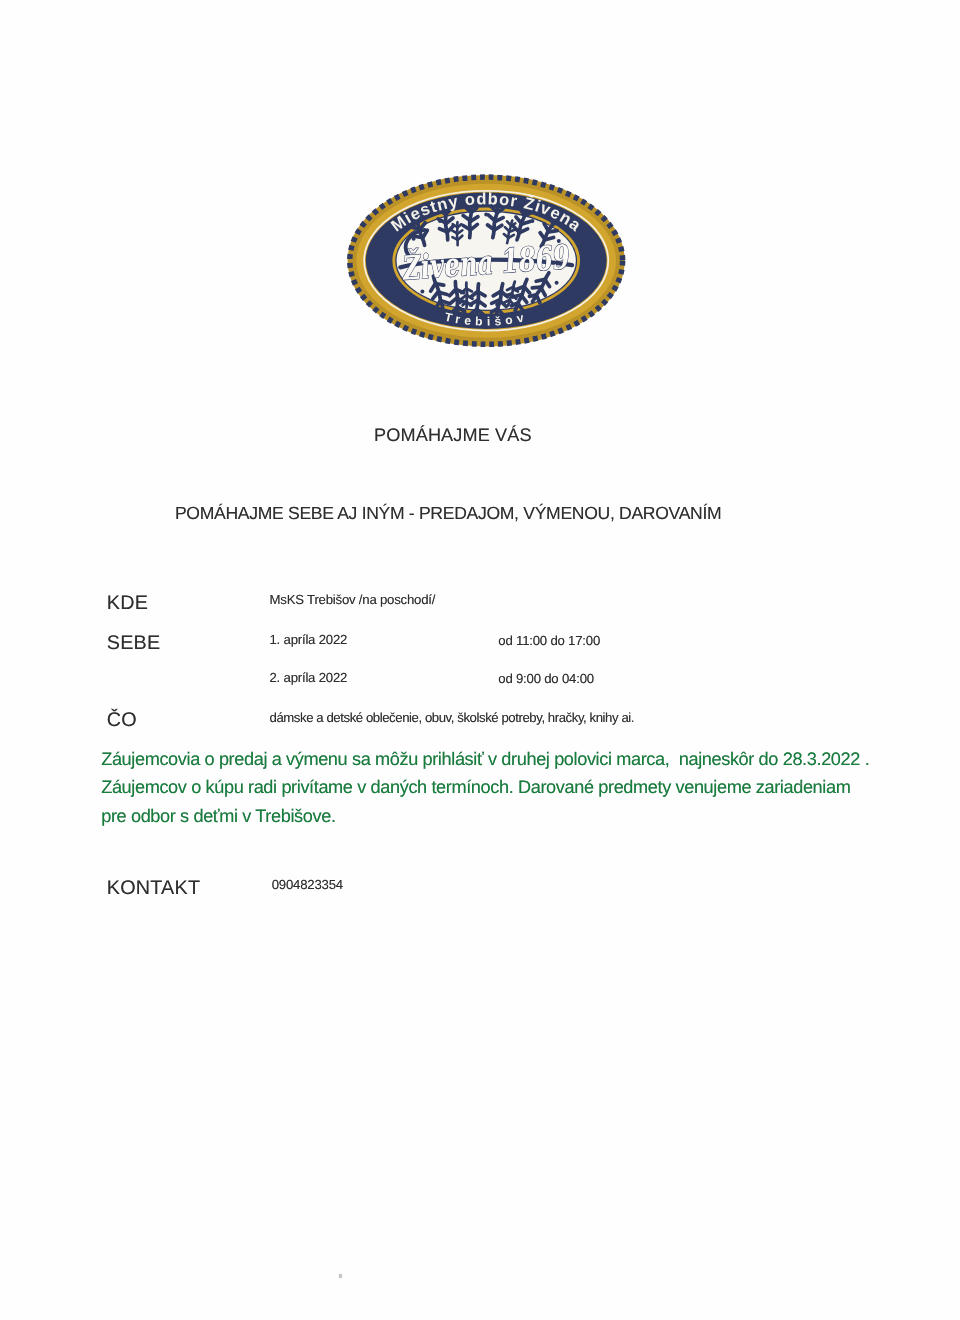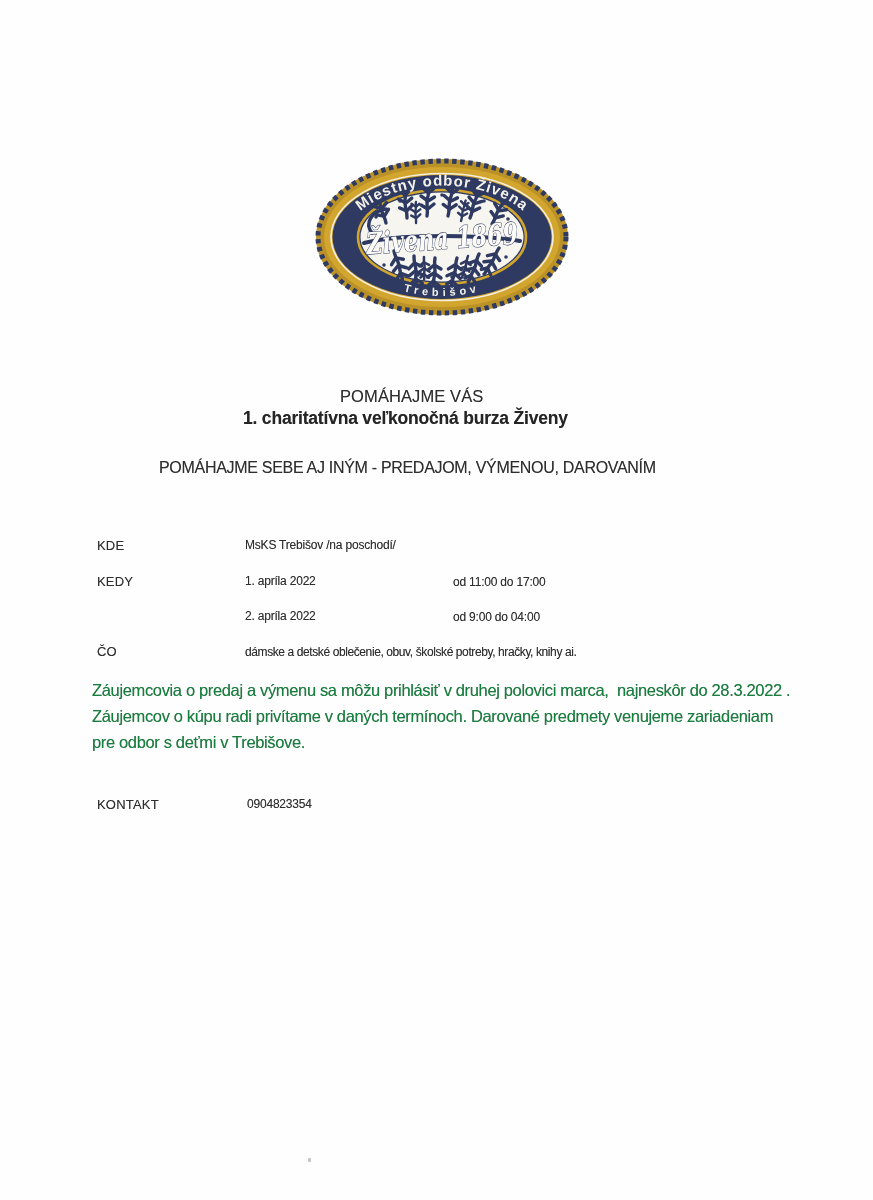--- a/index.html
+++ b/index.html
@@ -10,21 +10,21 @@
     background:#fefefe;
     font-family:"Liberation Sans",sans-serif;
     color:#2e2e2e;
     overflow:hidden;
   }
   .abs{position:absolute;white-space:pre;}
   .soft{text-shadow:0 0 .5px rgba(45,45,45,.45);}
   .invite-line{left:340px;top:387px;font-size:16.5px;letter-spacing:.1px;}
   .title-line{left:243px;top:408px;font-size:17.5px;font-weight:bold;letter-spacing:-.2px;color:#252525;}
   .slogan-line{left:159px;top:459px;font-size:16px;letter-spacing:-.3px;}
-  .lbl{font-size:13px;letter-spacing:.2px;}
+  .lbl{font-size:18px;letter-spacing:.2px;}
   .val{font-size:12px;letter-spacing:-.2px;}
   .note-line{left:92px;font-size:16.5px;letter-spacing:-.35px;color:#15803d;}
   .speck{position:absolute;background:#8d8d8d;border-radius:1px;}
   .logo-wrap{position:absolute;left:314px;top:157px;width:256px;height:160px;}
   .ring-text{font-family:"Liberation Sans",sans-serif;font-weight:bold;fill:#f3f1e8;}
   .script-text{font-family:"DejaVu Serif",serif;font-style:italic;font-weight:bold;fill:#fbfaf6;}
 </style>
 </head>
 <body>
 
@@ -91,27 +91,26 @@
       </text>
       <text class="ring-text" font-size="11" letter-spacing="4">
         <textPath href="#arcBottom" startOffset="50%" text-anchor="middle">Trebišov</textPath>
       </text>
 
       <text class="script-text" x="128" y="92" font-size="30" text-anchor="middle" textLength="152" lengthAdjust="spacingAndGlyphs" stroke="#2e3a62" stroke-width="1.1" paint-order="stroke" transform="rotate(-4 128 80)">Živena 1869</text>
     </svg>
   </div>
 
   <div class="abs soft invite-line">POMÁHAJME VÁS</div>
-  <div class="abs soft title-line">1. charitatívna veľkonočná burza Živeny</div>
   <div class="abs soft slogan-line">POMÁHAJME SEBE AJ INÝM - PREDAJOM, VÝMENOU, DAROVANÍM</div>
 
   <div class="abs soft lbl" style="left:97px;top:538px;">KDE</div>
   <div class="abs soft val" style="left:245px;top:538px;">MsKS Trebišov /na poschodí/</div>
 
-  <div class="abs soft lbl" style="left:97px;top:574px;">KEDY</div>
+  <div class="abs soft lbl" style="left:97px;top:574px;">SEBE</div>
   <div class="abs soft val" style="left:245px;top:574px;">1. apríla 2022</div>
   <div class="abs soft val" style="left:453px;top:575px;">od 11:00 do 17:00</div>
   <div class="abs soft val" style="left:245px;top:609px;">2. apríla 2022</div>
   <div class="abs soft val" style="left:453px;top:610px;">od 9:00 do 04:00</div>
 
   <div class="abs soft lbl" style="left:97px;top:644px;">ČO</div>
   <div class="abs soft val" style="left:245px;top:645px;letter-spacing:-.4px;">dámske a detské oblečenie, obuv, školské potreby, hračky, knihy ai.</div>
 
   <div class="abs soft note-line" style="top:681px;">Záujemcovia o predaj a výmenu sa môžu prihlásiť v druhej polovici marca,  najneskôr do 28.3.2022 .</div>
   <div class="abs soft note-line" style="top:707px;">Záujemcov o kúpu radi privítame v daných termínoch. Darované predmety venujeme zariadeniam</div>

